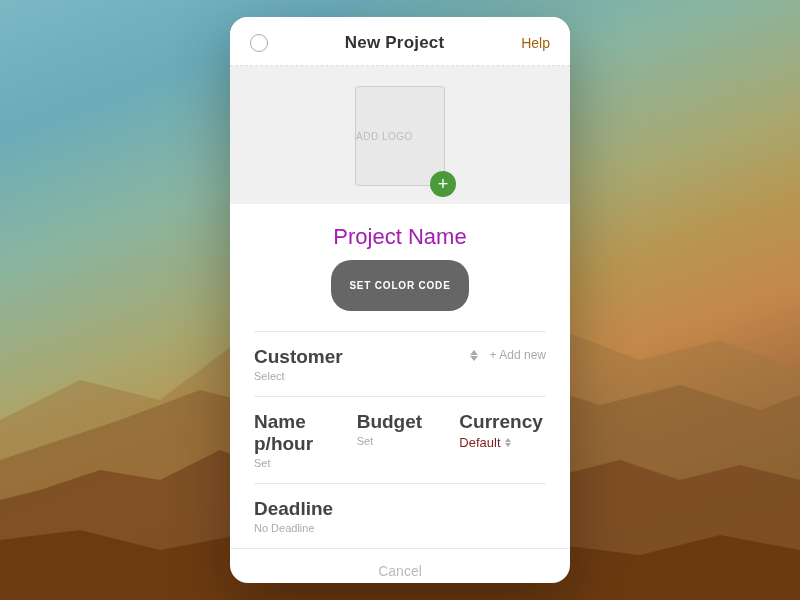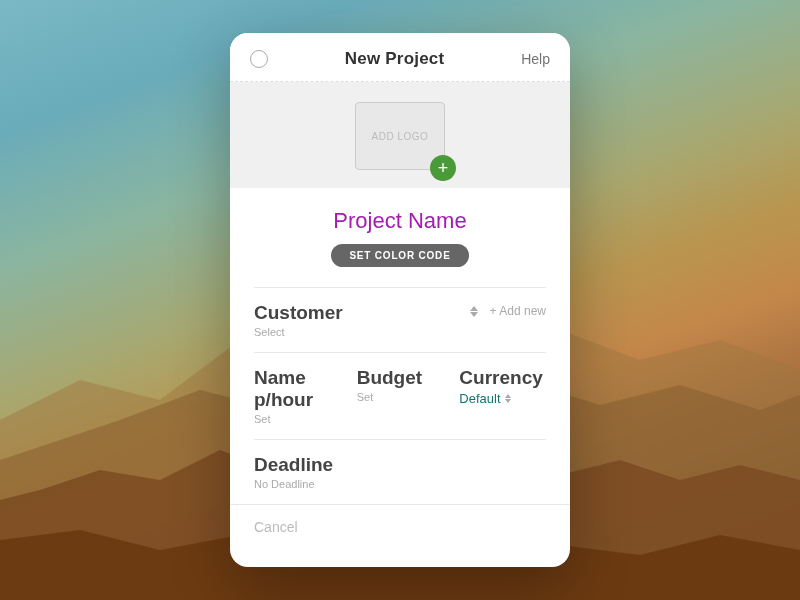--- a/index.html
+++ b/index.html
@@ -75,43 +75,43 @@
 
     .modal-title {
       font-size: 17px;
       font-weight: 700;
       color: #333;
       letter-spacing: 0.2px;
     }
 
     .modal-help {
       font-size: 14px;
-      color: #737373;
+      color: #a16207;
       cursor: pointer;
     }
 
     .modal-logo-area {
       background: #f0f0f0;
       display: flex;
       flex-direction: column;
       align-items: center;
       justify-content: flex-end;
       padding: 20px 0 0;
       position: relative;
     }
 
     .logo-box {
       width: 90px;
-      height: 68px;
+      height: 100px;
       background: #e8e8e8;
       border: 1.5px solid #ccc;
       border-radius: 4px;
       display: flex;
       align-items: center;
-      justify-content: center;
+      justify-content: flex-start;
       position: relative;
     }
 
     .logo-box-text {
       font-size: 10px;
       color: #bbb;
       font-weight: 500;
       letter-spacing: 0.5px;
     }
 
@@ -145,21 +145,21 @@
       font-weight: 300;
     }
 
     .color-code-btn {
       display: block;
       margin: 0 auto 20px;
       background: #666;
       color: #fff;
       border: none;
       border-radius: 20px;
-      padding: 6px 18px;
+      padding: 20px 18px;
       font-size: 10px;
       font-weight: 600;
       letter-spacing: 0.8px;
       cursor: pointer;
       text-transform: uppercase;
     }
 
     .divider {
       border: none;
       border-top: 1px solid #e8e8e8;
@@ -234,21 +234,21 @@
 
     .three-fields .field-col {
       flex: 1;
     }
 
     .currency-value {
       display: flex;
       align-items: center;
       gap: 4px;
       font-size: 13px;
-      color: #0f766e;
+      color: #7f1d1d;
     }
 
     .mini-chevron {
       display: inline-flex;
       flex-direction: column;
       gap: 1px;
       cursor: pointer;
     }
 
     .mini-chevron::before,
@@ -261,22 +261,22 @@
     .mini-chevron::before {
       border-bottom: 4px solid #aaa;
     }
 
     .mini-chevron::after {
       border-top: 4px solid #aaa;
     }
 
     .modal-footer {
       display: flex;
-      justify-content: flex-start;
-      padding: 14px 24px 32px;
+      justify-content: center;
+      padding: 14px 24px 4px;
       border-top: 1px solid #e8e8e8;
       margin-top: 6px;
     }
 
     .cancel-btn {
       font-size: 14px;
       color: #bbb;
       background: none;
       border: none;
       cursor: pointer;

